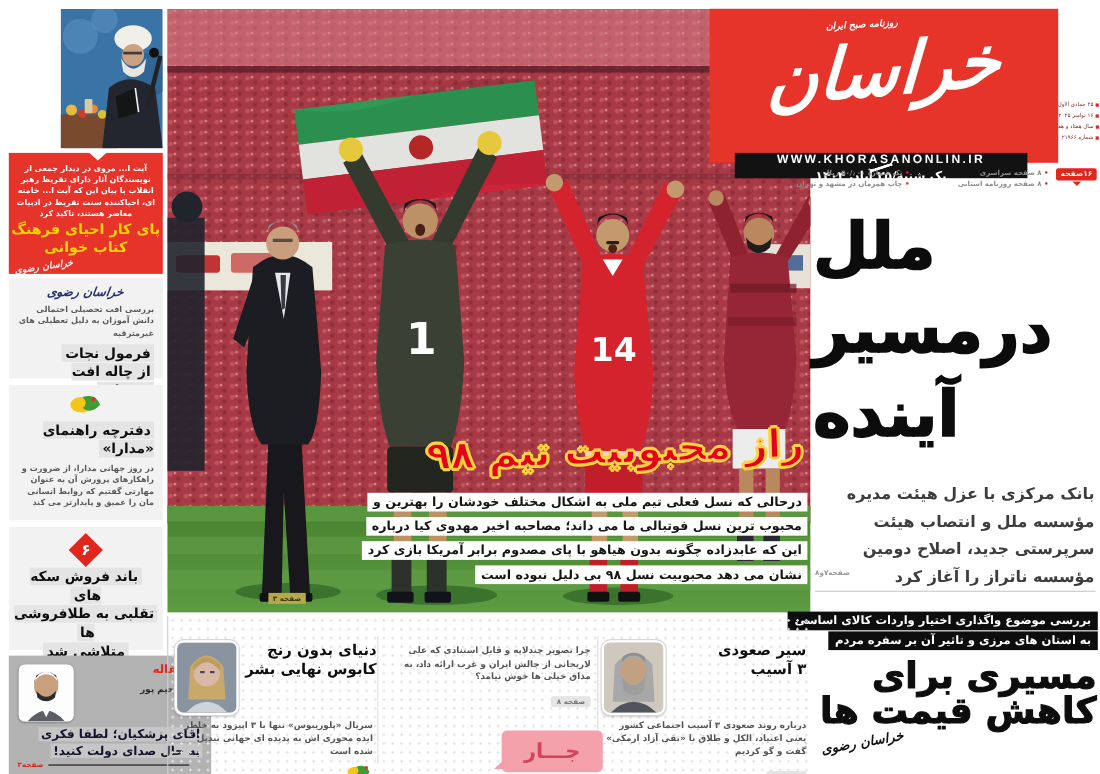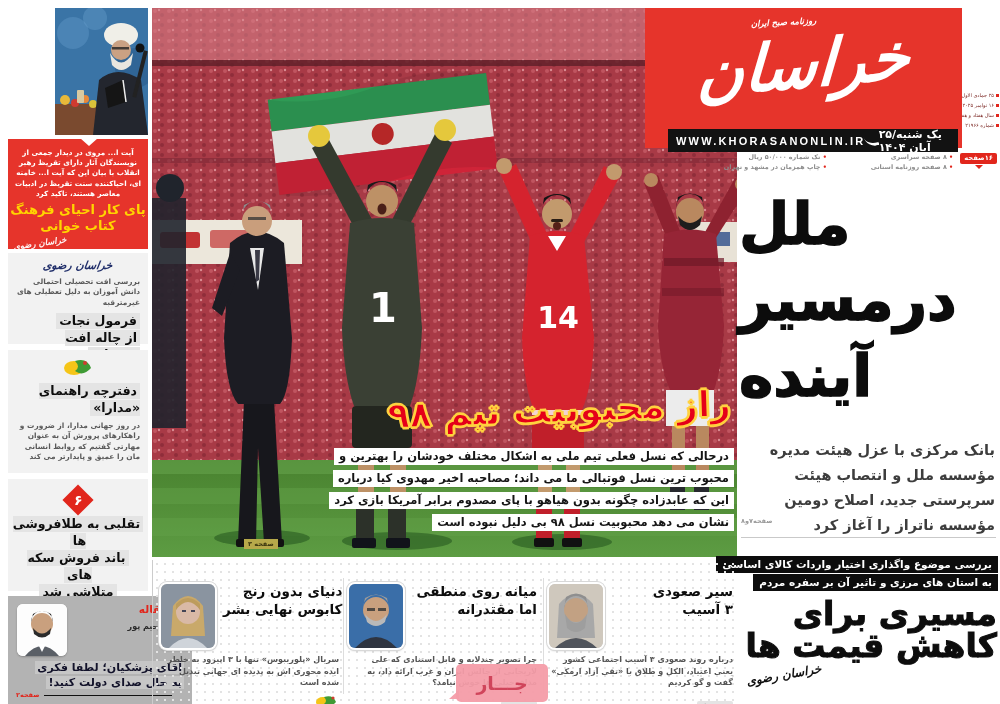--- a/index.html
+++ b/index.html
@@ -32,21 +32,21 @@
   .editorial .e-head{position:absolute;right:8px;left:8px;top:64px;text-align:right;font-size:11px;line-height:15px;font-weight:800;color:#12122a;}
   .editorial .e-head span{background:#c6c6c6;padding:0 2px;}
   .editorial .foot{position:absolute;left:8px;right:20px;bottom:5px;display:flex;align-items:center;gap:4px;direction:ltr;}
   .editorial .foot .pg{color:#e1261c;font-size:6.5px;font-weight:700;}
   .editorial .foot .ln{flex:1;border-top:1.5px solid #111;}
 
   
   .masthead{left:645px;top:8px;width:317px;height:140px;background:#e6342b;}
   .masthead .tagline{position:absolute;top:9px;left:0;right:40px;text-align:center;color:#fff;font-size:8.5px;transform:rotate(-3deg);}
   .masthead .logo{position:absolute;top:22px;left:0;right:0;text-align:center;color:#fff;font-size:64px;line-height:70px;font-weight:bold;transform:rotate(-5deg) skewX(-8deg);letter-spacing:-2px;}
-  .datebar{position:absolute;left:23px;top:121px;width:290px;height:23px;background:#121212;display:flex;align-items:center;justify-content:space-between;direction:ltr;padding:0 8px;box-sizing:border-box;}
+  .datebar{position:absolute;left:23px;top:131px;width:266px;height:23px;background:#121212;display:flex;align-items:center;justify-content:space-between;direction:ltr;padding:0 8px;box-sizing:border-box;flex-direction:column;}
   .datebar .url{color:#fff;font-family:"Liberation Sans",sans-serif;font-weight:bold;font-size:11px;letter-spacing:2.2px;}
   .datebar .swoosh{width:22px;height:9px;border-bottom:3px solid #fff;border-radius:0 0 0 16px;transform:rotate(-18deg);}
   .datebar .shamsi{color:#fff;font-size:11px;font-weight:800;}
   .info-lines{left:962px;top:90px;width:37px;}
   .info-lines .row{display:flex;align-items:center;gap:2px;direction:rtl;font-size:5px;line-height:10px;color:#7d2a26;white-space:nowrap;overflow:hidden;}
   .info-lines .sq{flex:none;width:3px;height:3px;background:#e1261c;}
 
   
   .services{left:740px;top:153px;width:257px;display:flex;direction:rtl;gap:7px;align-items:flex-start;}
   .services .badge-col{display:flex;flex-direction:column;align-items:center;gap:1px;}
@@ -154,22 +154,22 @@
     <div class="gray-kicker">در روز جهانی مدارا، از ضرورت و راهکارهای پرورش آن به عنوان مهارتی گفتیم که روابط انسانی مان را عمیق و پایدارتر می کند</div>
   </div>
 
   <div class="abs panel" style="top:479px;height:112px;">
     <div class="diamond-wrap">
       <div class="diamond">
           <b>۶</b>
         </div>
     </div>
     <div class="big-h center">
+      <div><span>باند فروش سکه های</span></div>
       <div><span>تقلبی به طلافروشی ها</span></div>
-      <div><span>باند فروش سکه های</span></div>
       <div><span>متلاشی شد</span></div>
     </div>
   </div>
 
   <div class="abs editorial">
     <div class="label">سرمقاله</div>
     <div class="author">حامد رحیم پور</div>
     <div class="pic">
       <svg width="50" height="52" viewBox="0 0 50 52">
         <rect width="50" height="52" fill="#fdfdfd"></rect>
@@ -396,37 +396,20 @@
       <div class="s-foot">
         <svg width="24" height="13" viewBox="0 0 24 13">
             <ellipse cx="8" cy="7" rx="7" ry="5" fill="#f5c518"></ellipse>
             <path d="M9,2 q9,-3 12,5 q-6,7 -12,2 q4,-3 0,-7" fill="#3f9b35"></path>
             <circle cx="18" cy="3" r="1.6" fill="#cf3b2f"></circle>
           </svg>
       </div>
     </div>
 
     <div class="strip-item" style="left:194px;width:190px;">
-      <div class="top">
-        <div class="thumb">
-          <svg width="54" height="64" viewBox="0 0 54 64">
-            <rect width="54" height="64" fill="#3a6ea8"></rect>
-            <circle cx="27" cy="26" r="13" fill="#c9a07e"></circle>
-            <path d="M14,24 A13 13 0 0 1 40,24 L38,14 Q27,7 16,14 Z" fill="#9a9a9a"></path>
-            <path d="M16,30 Q27,44 38,30 L36,38 Q27,46 18,38 Z" fill="#b9b9b9"></path>
-            <rect x="18" y="24" width="8" height="3" fill="#333" opacity=".8"></rect>
-              <rect x="29" y="24" width="8" height="3" fill="#333" opacity=".8"></rect>
-            <path d="M6,64 Q27,42 48,64 Z" fill="#2e3440"></path>
-          </svg>
-        </div>
-        <div class="tcol">
-          <div class="s-head">میانه روی منطقی</div>
-          <div class="s-head">اما مقتدرانه</div>
-        </div>
-      </div>
       <div class="s-body">چرا تصویر چندلایه و قابل استنادی که علی لاریجانی از چالش ایران و غرب ارائه داد، به مذاق خیلی ها خوش نیامد؟</div>
       <div class="s-foot"><span class="pg-badge">صفحه ۸</span></div>
     </div>
 
     <div class="strip-item" style="left:394px;width:186px;">
       <div class="top">
         <div class="thumb">
           <svg width="54" height="64" viewBox="0 0 54 64">
             <rect width="54" height="64" fill="#cfc8bd"></rect>
             <path d="M10,20 Q27,0 44,20 L46,54 L8,54 Z" fill="#a8a8a8"></path>

